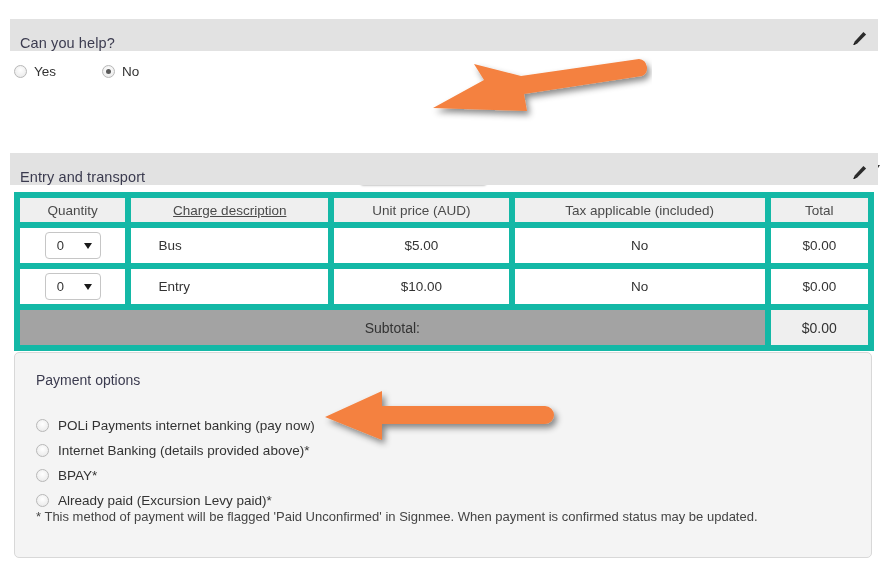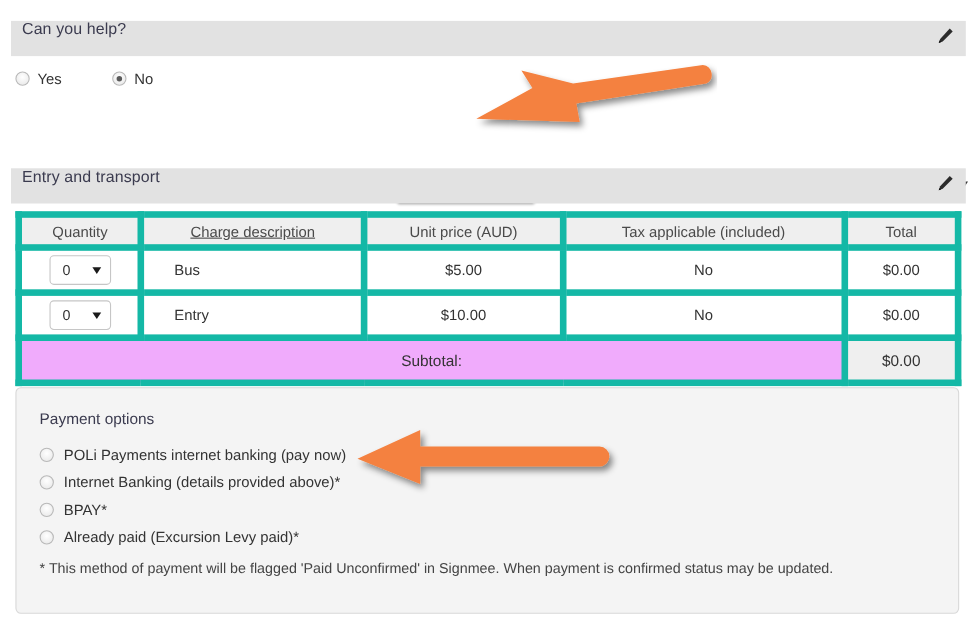--- a/index.html
+++ b/index.html
@@ -23,21 +23,21 @@
   }
 
   
   .section-bar {
     position: absolute;
     left: 10px;
     width: 868px;
     height: 32px;
     background: #e2e2e2;
     display: flex;
-    align-items: flex-start;
+    align-items: flex-end;
     box-sizing: border-box;
   }
   .section-bar .title {
     font-size: 14.5px;
     color: #3b3b4f;
     padding-left: 10px;
     flex: 1 1 auto;
     letter-spacing: .1px;
   }
   .pencil-icon {
@@ -162,21 +162,21 @@
   .col-price { width: 182px; }
   .col-tax   { width: 258px; }
   .col-total { width: 104px; }
 
   .charge-table tbody td { height: 41px; }
   .charge-table td.desc {
     text-align: left;
     padding-left: 27px;
   }
   .subtotal-cell {
-    background: #f0abfc;
+    background: #a3a3a3;
     text-align: right;
     padding-right: 12px;
     font-weight: bold;
     font-size: 14px;
     color: #333;
   }
   .subtotal-value {
     background: #efefef;
     font-weight: bold;
     font-size: 14px;
@@ -223,21 +223,21 @@
   .pay-title {
     position: absolute;
     left: 21px;
     top: 19px;
     font-size: 14px;
     color: #3b3b4f;
   }
   .pay-list {
     position: absolute;
     left: 21px;
-    top: 48px;
+    top: 60px;
     width: 800px;
   }
   .pay-opt {
     display: flex;
     align-items: center;
     height: 25px;
     font-size: 13.5px;
     color: #333;
     cursor: pointer;
   }

